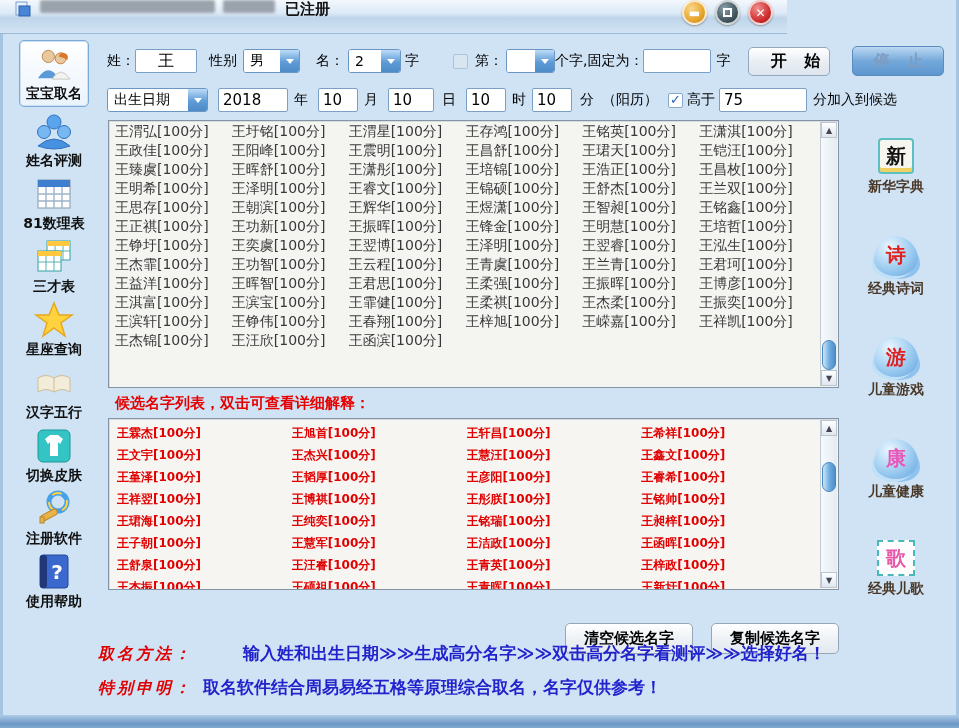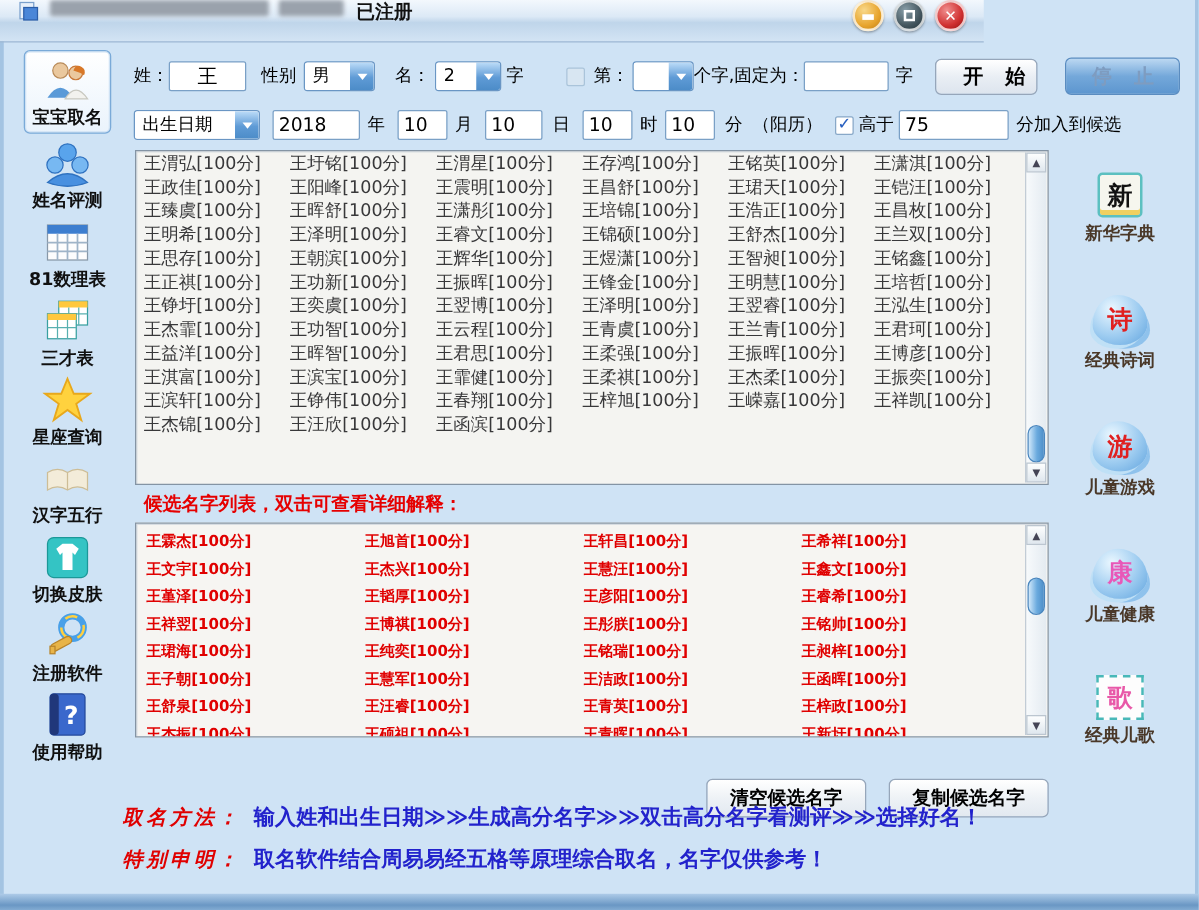--- a/index.html
+++ b/index.html
@@ -95,21 +95,21 @@
     font-size:20px; font-weight:bold; }
   .rs-dict { width:36px; height:36px; background:#f6f6ee; border:2px solid #5cc0c0; border-radius:4px;
     color:#111; box-shadow:inset 0 -4px 0 #f0d060; }
   .rs-cloud { background:radial-gradient(circle at 35% 28%,#eaf7ff,#9ccbf0 55%,#5fa3de); border-radius:46% 54% 50% 50%/60% 58% 42% 40%;
     box-shadow:-3px 4px 0 -1px #bfe0f6, 4px 5px 0 -2px #8fc2ec; }
   .rs-red { color:#e02020; } .rs-pink { color:#e858b8; }
   .rs-song { width:38px; height:36px; color:#e858a8; outline:2px dashed #48b8b8; outline-offset:-2px; background:#fdfdfd; }
 
   
   .footer-line { position:absolute; left:95px; display:flex; align-items:baseline; white-space:nowrap; }
-  .fl1 { top:642px; } .fl2 { top:676px; }
+  .fl1 { top:642px;gap:40px; } .fl2 { top:676px; }
   .f-label { font-size:16px; font-weight:bold; font-style:italic; color:#e00000; letter-spacing:3px; margin-right:10px; }
   .f-text { font-size:17px; font-weight:bold; color:#2222cc; }
 
   
   .bottom-strip { position:absolute; left:-3px; bottom:0; width:959px; height:13px;
     background:linear-gradient(180deg,#aecbe8,#6a97c4 70%,#82abd2); }
   .watermark { position:absolute; right:0; bottom:0; width:226px; height:68px; background:#ffffff;
     display:flex; flex-direction:column; align-items:center; justify-content:center; z-index:5; line-height:1.25; }
   .wm1 { color:#1d8a1d; font-size:17px; font-weight:bold; }
   .wm2 { color:#2b2b2b; font-size:19px; font-weight:bold; }

